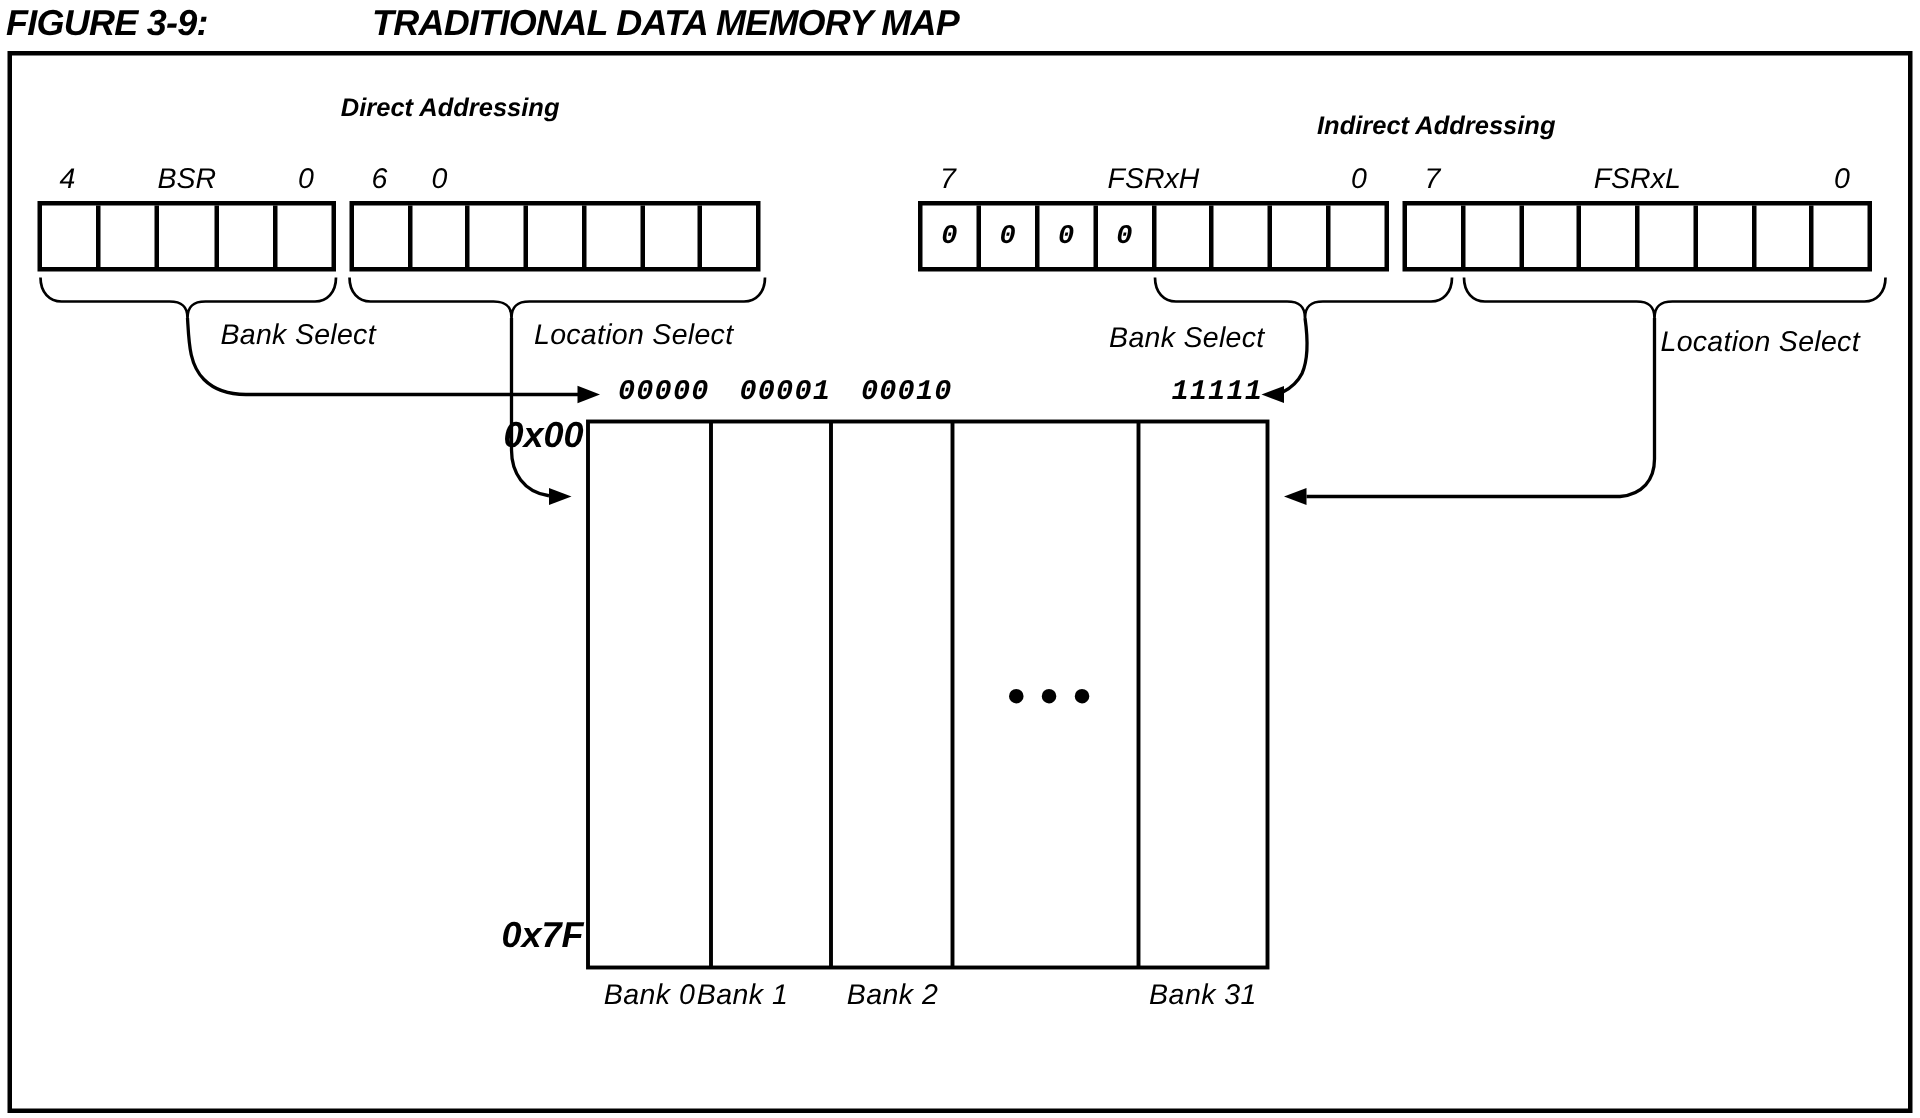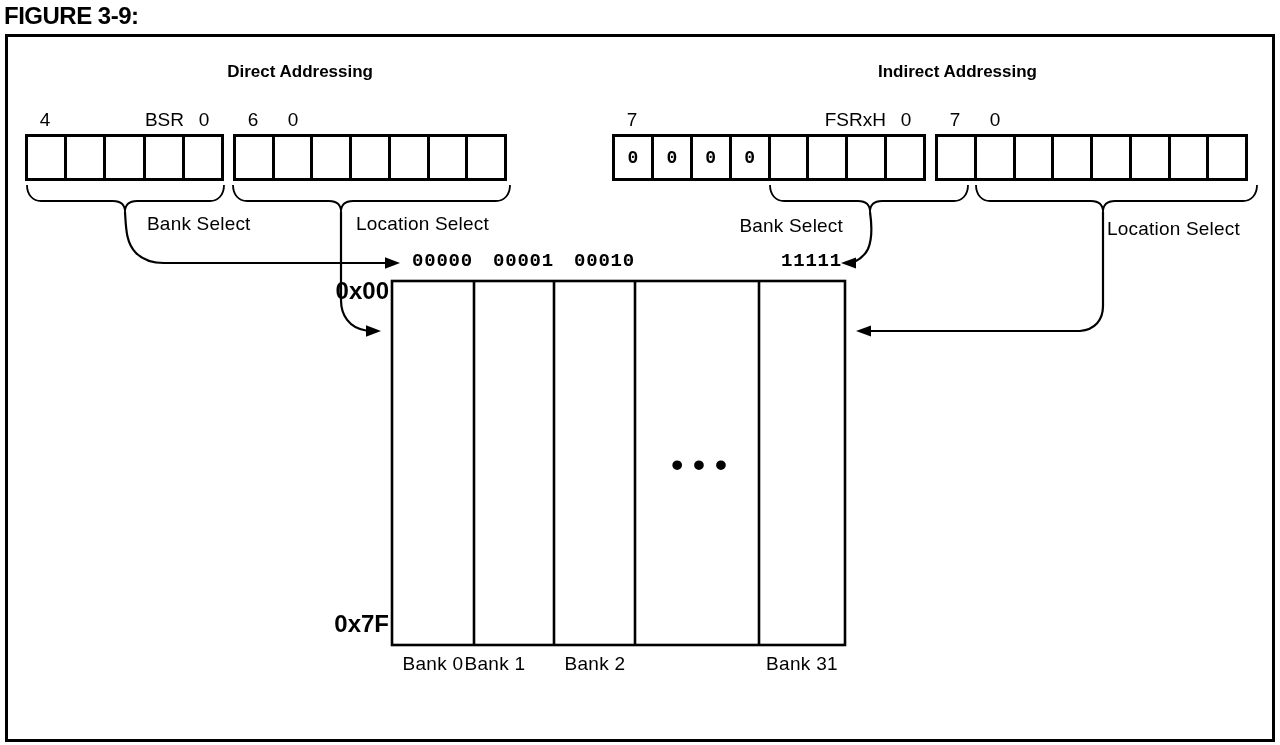--- a/index.html
+++ b/index.html
@@ -1,56 +1,57 @@
 <!DOCTYPE html>
 <html><head>
 <meta charset="utf-8">
 <style>
   * { margin:0; padding:0; box-sizing:border-box; }
   body { background:#ffffff; font-family:"Liberation Sans", sans-serif; color:#000; }
-  .page { position:relative; width:1280px; height:745px; background:#fff; overflow:hidden; }
+  .page { position:relative; width:1280px; height:745px; background:#fff; overflow:hidden;font-style:italic; }
   .abs { position:absolute; line-height:1.1; white-space:nowrap; }
 
   
   .fig-label { left:4px; top:3px; font-size:24px; font-weight:bold; letter-spacing:-0.5px; }
   .fig-title { left:248px; top:3px; font-size:24px; font-weight:bold; letter-spacing:-0.5px; }
 
   
   .frame { position:absolute; left:5px; top:34px; width:1270px; height:708px; border:3px solid #000; background:transparent; }
 
   svg.art { position:absolute; left:0; top:0; width:1280px; height:745px; }
 
   .section-title { top:63px; font-size:17px; font-weight:bold; text-align:right; width:220px; }
   .t-direct { left:153px; }
-  .t-indirect { left:817px; }
+  .t-indirect { left:817px;margin-top:12px; }
 
   
   .reg { position:absolute; }
   .bits { display:flex; height:25px; font-size:19px; }
   .bits .end { width:40px; text-align:center; }
-  .bits .mid { flex:1; text-align:right; }
+  .bits .mid { flex:1; text-align:center; }
   .cells { display:flex; height:47px; border:3px solid #000; background:#fff; }
   .cell { flex:1; border-left:3px solid #000; display:flex; align-items:center; justify-content:center;
           font-family:"Liberation Mono","DejaVu Sans Mono",monospace; font-weight:bold; font-size:18px; }
   .cell:first-child { border-left:none; }
 
   .brace-label { font-size:19px; letter-spacing:0.2px; }
 
   .bin { top:251px; width:80px; text-align:right; font-family:"Liberation Mono","DejaVu Sans Mono",monospace;
          font-weight:bold; font-size:19px; letter-spacing:0.8px; }
   .addr { left:318px; width:71px; text-align:right; font-size:24px; font-weight:bold; }
   .bank-label { top:654px; width:110px; text-align:center; font-size:19px; letter-spacing:0.3px; }
   .dots { top:446px; left:637px; width:124px; text-align:center; font-size:34px; font-weight:bold; letter-spacing:10px; text-indent:10px; }
 </style>
 </head>
 <body>
 
 <div class="page">
 
   <span class="abs fig-label">FIGURE 3-9:</span>
+  <span class="abs fig-title">TRADITIONAL DATA MEMORY MAP</span>
 
   <div class="frame"></div>
 
   <svg class="art" viewBox="0 0 1280 745">
 
     <g stroke="#000" fill="none" stroke-width="1.8">
       <path d="M 27 185 C 27 195 33 201 41 201 L 113 201 C 121 201 125 204 125 212 C 125 204 129 201 137 201 L 210 201 C 218 201 224 195 224 185"></path>
       <path d="M 233 185 C 233 195 239 201 247 201 L 329 201 C 337 201 341 204 341 212 C 341 204 345 201 353 201 L 496 201 C 504 201 510 195 510 185"></path>
       <path d="M 770 185 C 770 195 776 201 784 201 L 858 201 C 866 201 870 204 870 212 C 870 204 874 201 882 201 L 954 201 C 962 201 968 195 968 185"></path>
       <path d="M 976 185 C 976 195 982 201 990 201 L 1091 201 C 1099 201 1103 204 1103 212 C 1103 204 1107 201 1115 201 L 1243 201 C 1251 201 1257 195 1257 185"></path>
@@ -127,20 +128,21 @@
       <div class="cell"></div>
       <div class="cell"></div>
       <div class="cell"></div>
       <div class="cell"></div>
     </div>
   </div>
 
   <div class="reg" style="left:935px; top:109px; width:313px;">
     <div class="bits">
       <span class="end">7</span>
+      <span class="mid">FSRxL</span>
       <span class="end">0</span>
     </div>
     <div class="cells">
       <div class="cell"></div>
       <div class="cell"></div>
       <div class="cell"></div>
       <div class="cell"></div>
       <div class="cell"></div>
       <div class="cell"></div>
       <div class="cell"></div>

